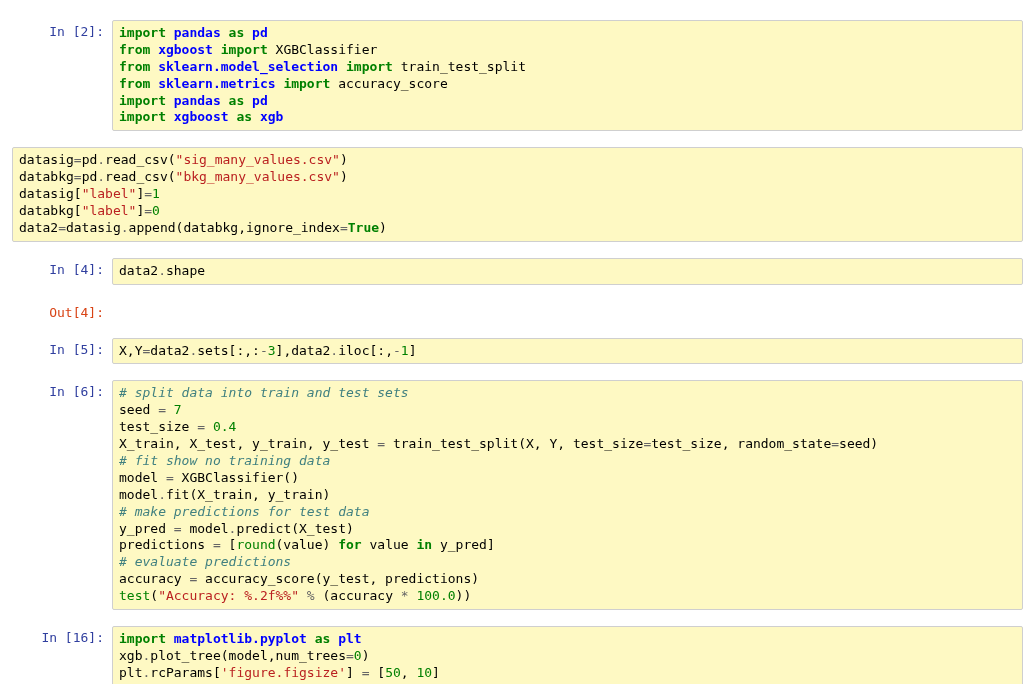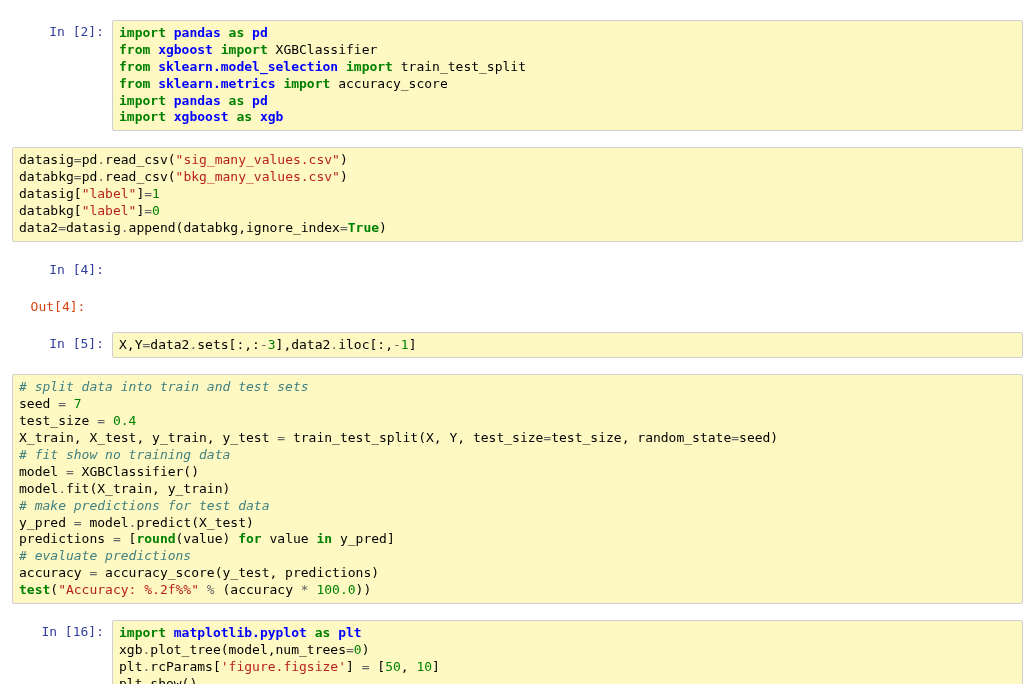--- a/index.html
+++ b/index.html
@@ -20,37 +20,37 @@
     width: 92px;
     min-width: 92px;
     text-align: right;
     padding-right: 8px;
     padding-top: 4px;
     font-family: monospace;
     font-size: 13px;
     user-select: none;
   }
   .prompt-in { color: #303F9F; }
-  .prompt-out { color: #D84315; text-align: center; }
+  .prompt-out { color: #D84315; }
   .input-area {
     flex: 1;
     background: #fef9c3;
     border: 1px solid #cfcfcf;
     border-radius: 2px;
     padding: 4px 6px;
     white-space: pre;
     overflow-x: auto;
   }
   .output-area {
     flex: 1;
     padding: 2px 6px;
     white-space: pre;
   }
   .kw { color: #008000; font-weight: bold; }
-  .bi { color: #008000; font-weight: bold; }
+  .bi { color: #008000; }
   .nn { color: #0000FF; font-weight: bold; }
   .st { color: #BA2121; }
   .nm { color: #008000; }
   .op { color: #666666; }
   .cm { color: #408080; font-style: italic; }
   .bool { color: #008000; font-weight: bold; }
 </style>
 </head>
 <body>
 
@@ -66,29 +66,31 @@
     </div>
     <div class="cell">
       <div class="input-area"><span>datasig</span><span class="op">=</span><span>pd</span><span class="op">.</span><span>read_csv(</span><span class="st">"sig_many_values.csv"</span><span>)
 </span><span>databkg</span><span class="op">=</span><span>pd</span><span class="op">.</span><span>read_csv(</span><span class="st">"bkg_many_values.csv"</span><span>)
 </span><span>datasig[</span><span class="st">"label"</span><span>]</span><span class="op">=</span><span class="nm">1</span>
 <span>databkg[</span><span class="st">"label"</span><span>]</span><span class="op">=</span><span class="nm">0</span>
 <span>data2</span><span class="op">=</span><span>datasig</span><span class="op">.</span><span>append(databkg,ignore_index</span><span class="op">=</span><span class="bool">True</span><span>)</span></div>
     </div>
     <div class="cell">
       <div class="prompt prompt-in">In [4]:</div>
+      <div class="input-area"><span>data2</span><span class="op">.</span><span>shape</span></div>
     </div>
     <div class="cell">
       <div class="prompt prompt-out">Out[4]:</div>
     </div>
     <div class="cell">
       <div class="prompt prompt-in">In [5]:</div>
       <div class="input-area"><span>X,Y</span><span class="op">=</span><span>data2</span><span class="op">.</span><span>sets[:,:</span><span class="op">-</span><span class="nm">3</span><span>],data2</span><span class="op">.</span><span>iloc[:,</span><span class="op">-</span><span class="nm">1</span><span>]</span></div>
     </div>
     <div class="cell">
+      <div class="prompt prompt-in">In [6]:</div>
       <div class="input-area"><span class="cm"># split data into train and test sets</span>
 <span>seed </span><span class="op">=</span><span> </span><span class="nm">7</span>
 <span>test_size </span><span class="op">=</span><span> </span><span class="nm">0.4</span>
 <span>X_train, X_test, y_train, y_test </span><span class="op">=</span><span> train_test_split(X, Y, test_size</span><span class="op">=</span><span>test_size, random_state</span><span class="op">=</span><span>seed)
 </span><span class="cm"># fit show no training data</span>
 <span>model </span><span class="op">=</span><span> XGBClassifier()
 </span><span>model</span><span class="op">.</span><span>fit(X_train, y_train)
 </span><span class="cm"># make predictions for test data</span>
 <span>y_pred </span><span class="op">=</span><span> model</span><span class="op">.</span><span>predict(X_test)
 </span><span>predictions </span><span class="op">=</span><span> [</span><span class="bi">round</span><span>(value) </span><span class="kw">for</span><span> value </span><span class="kw">in</span><span> y_pred]

